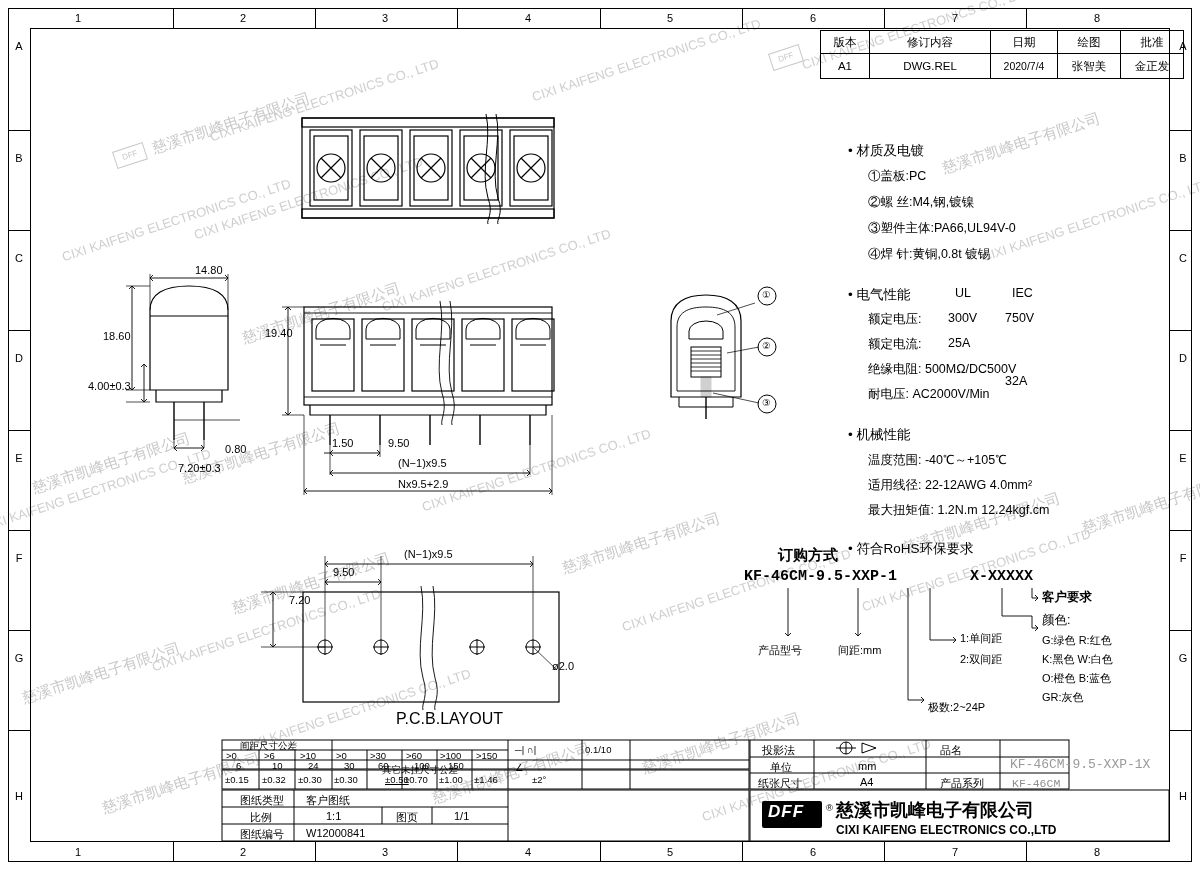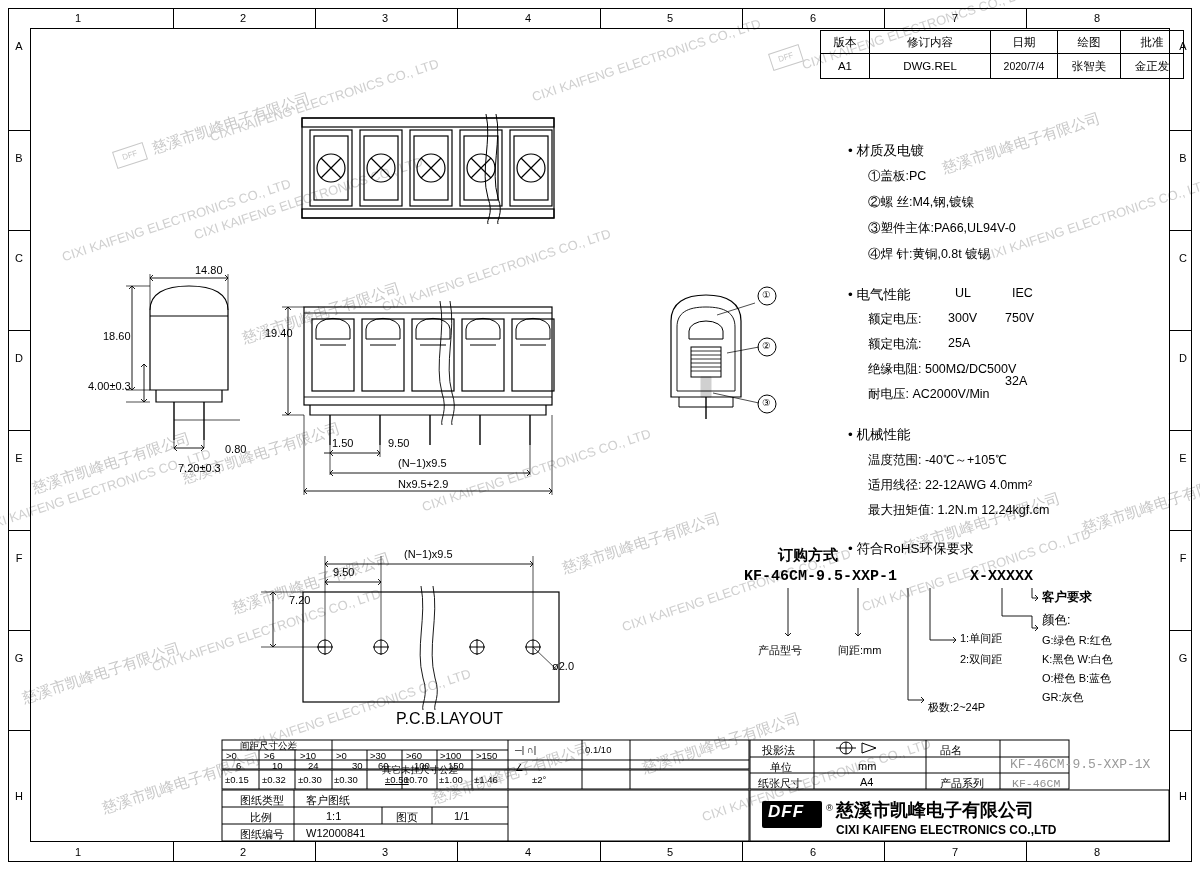--- a/index.html
+++ b/index.html
@@ -491,21 +491,21 @@
     <div class="t-xs" style="left:42px;top:10px;">&gt;6</div>
     <div class="t-xs" style="left:78px;top:10px;">&gt;10</div>
     <div class="t-xs" style="left:114px;top:10px;">&gt;0</div>
     <div class="t-xs" style="left:148px;top:10px;">&gt;30</div>
     <div class="t-xs" style="left:184px;top:10px;">&gt;60</div>
     <div class="t-xs" style="left:218px;top:10px;">&gt;100</div>
     <div class="t-xs" style="left:254px;top:10px;">&gt;150</div>
     <div class="t-xs" style="left:14px;top:20px;">6</div>
     <div class="t-xs" style="left:50px;top:20px;">10</div>
     <div class="t-xs" style="left:86px;top:20px;">24</div>
-    <div class="t-xs" style="left:122px;top:20px;margin-left:8px;">30</div>
+    <div class="t-xs" style="left:122px;top:20px;">30</div>
     <div class="t-xs" style="left:156px;top:20px;">60</div>
     <div class="t-xs" style="left:192px;top:20px;">100</div>
     <div class="t-xs" style="left:226px;top:20px;">150</div>
   </div>
 
   <div style="position:absolute;left:222px;top:770px;width:528px;height:20px;">
     <svg style="left:0;top:0;" width="528" height="20">
       <g stroke="#000" stroke-width="1" fill="none">
         <rect x="0" y="0" width="527" height="19"></rect>
         <path d="M37 0 V19"></path>

